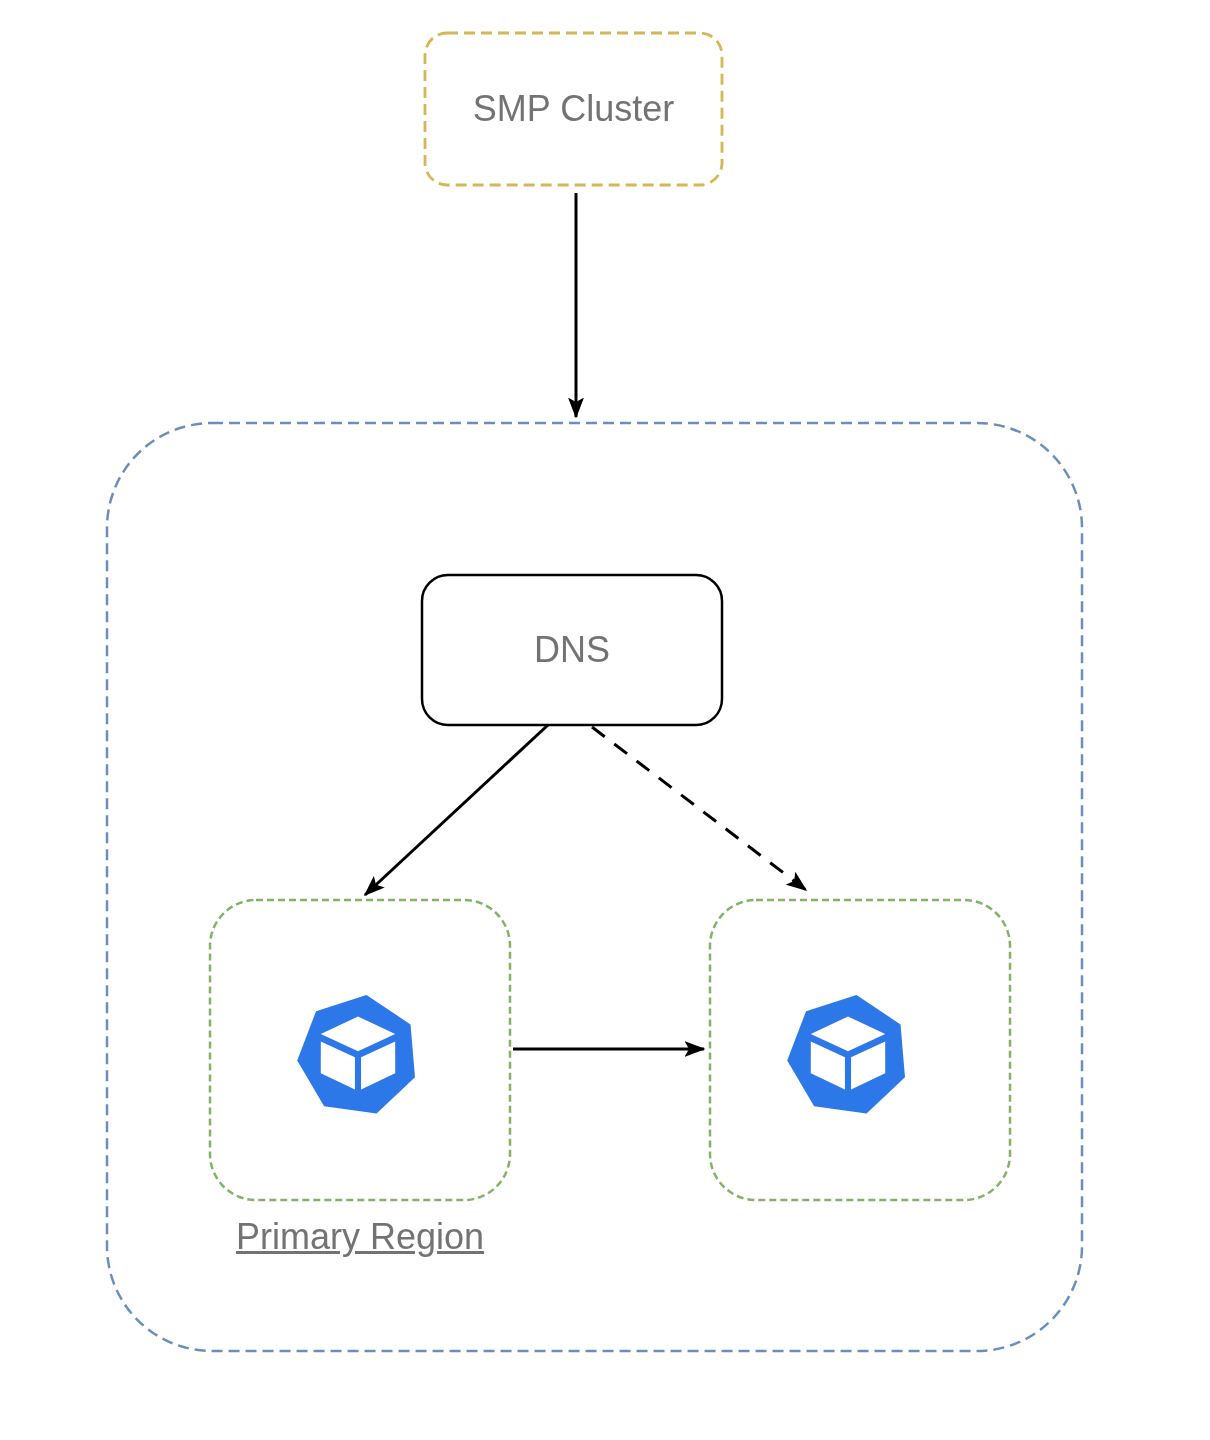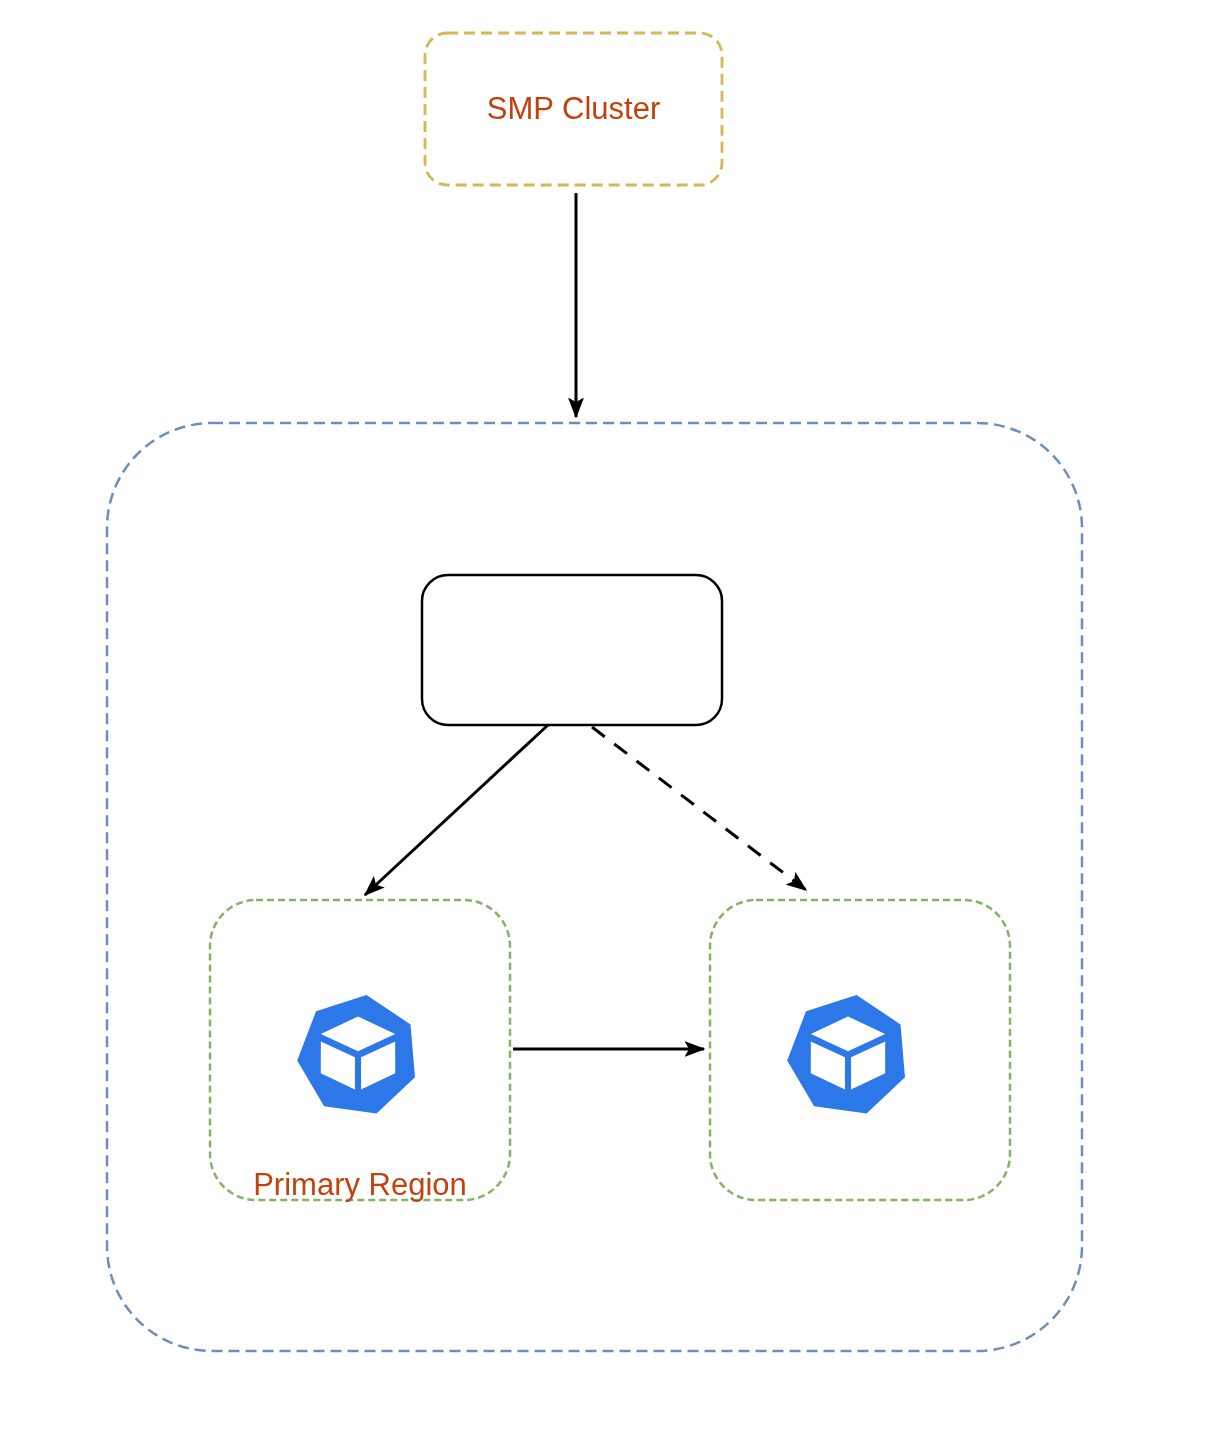--- a/index.html
+++ b/index.html
@@ -18,29 +18,29 @@
   .diagram-svg {
     position: absolute;
     left: 0;
     top: 0;
   }
   .node-label {
     position: absolute;
     display: flex;
     align-items: center;
     justify-content: center;
-    color: #c2410c;
-    font-size: 31px;
+    color: #737373;
+    font-size: 36px;
     line-height: 1.2;
     text-align: right;
     white-space: nowrap;
   }
   .label-smp      { left: 425px; top: 33px;   width: 297px; height: 152px; }
   .label-dns      { left: 422px; top: 575px;  width: 300px; height: 150px; }
-  .label-primary  { left: 185px; top: 1168px; width: 350px; height: 34px; }
+  .label-primary  { left: 185px; top: 1220px; width: 350px; height: 34px; text-decoration: underline; }
   .label-secondary{ left: 685px; top: 1220px; width: 350px; height: 34px; }
 </style>
 </head>
 <body>
 
 <div class="stage">
 
   <svg class="diagram-svg" width="1210" height="1440" viewBox="0 0 1210 1440">
     <defs>
       <marker id="arrowhead" viewBox="0 0 21 16" markerWidth="21" markerHeight="16" refX="19.5" refY="8" orient="auto" markerUnits="userSpaceOnUse">
@@ -76,17 +76,18 @@
     <g transform="translate(787,992) scale(1.22)">
       <polygon points="56.96,2.5 93.05,26.56 96.72,69.8 65.21,99.64 22.23,93.59 0.18,56.24 15.63,15.68" fill="#2D78E8"></polygon>
       <polygon points="50,20 80.5,34.5 50,48.5 19.5,34.5" fill="#ffffff"></polygon>
       <polygon points="19.5,40.5 19.5,66.5 47.5,80 47.5,53.5" fill="#ffffff"></polygon>
       <polygon points="80.5,40.5 80.5,66.5 52.5,80 52.5,53.5" fill="#ffffff"></polygon>
     </g>
   </svg>
 
   <div class="node-label label-smp">SMP Cluster</div>
 
+  <div class="node-label label-dns">DNS</div>
 
   <div class="node-label label-primary">Primary Region</div>
 
 
 </div>
 
 </body></html>

